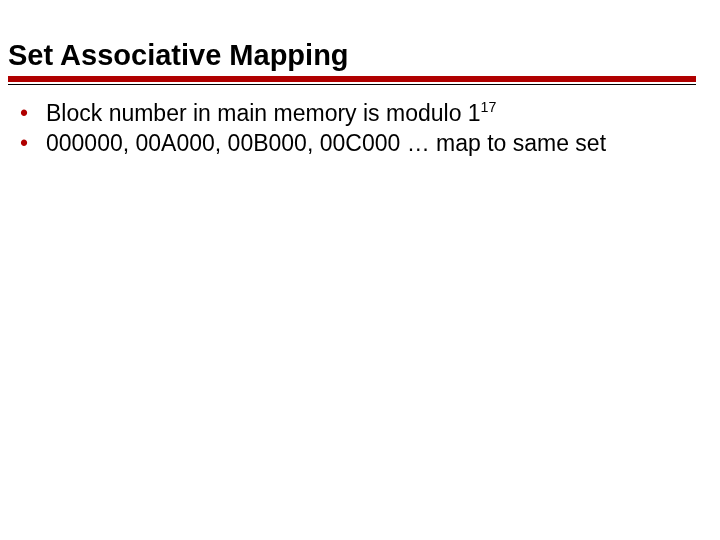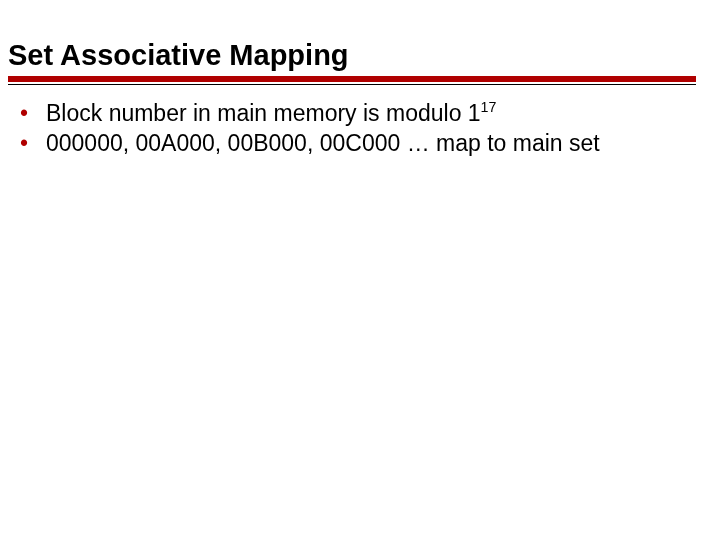--- a/index.html
+++ b/index.html
@@ -75,17 +75,17 @@
   </h1>
 
   <hr class="rule-thick">
   <hr class="rule-thin">
 
   <ul class="bullets">
     <li>
       <span>Block number in main memory is modulo 1</span><sup>17</sup><span></span>
     </li>
     <li>
-      <span>000000, 00A000, 00B000, 00C000 … map to main set</span><sup></sup><span></span>
+      <span>000000, 00A000, 00B000, 00C000 … map to same set</span><sup></sup><span></span>
     </li>
   </ul>
 
 </div>
 
 </body></html>

